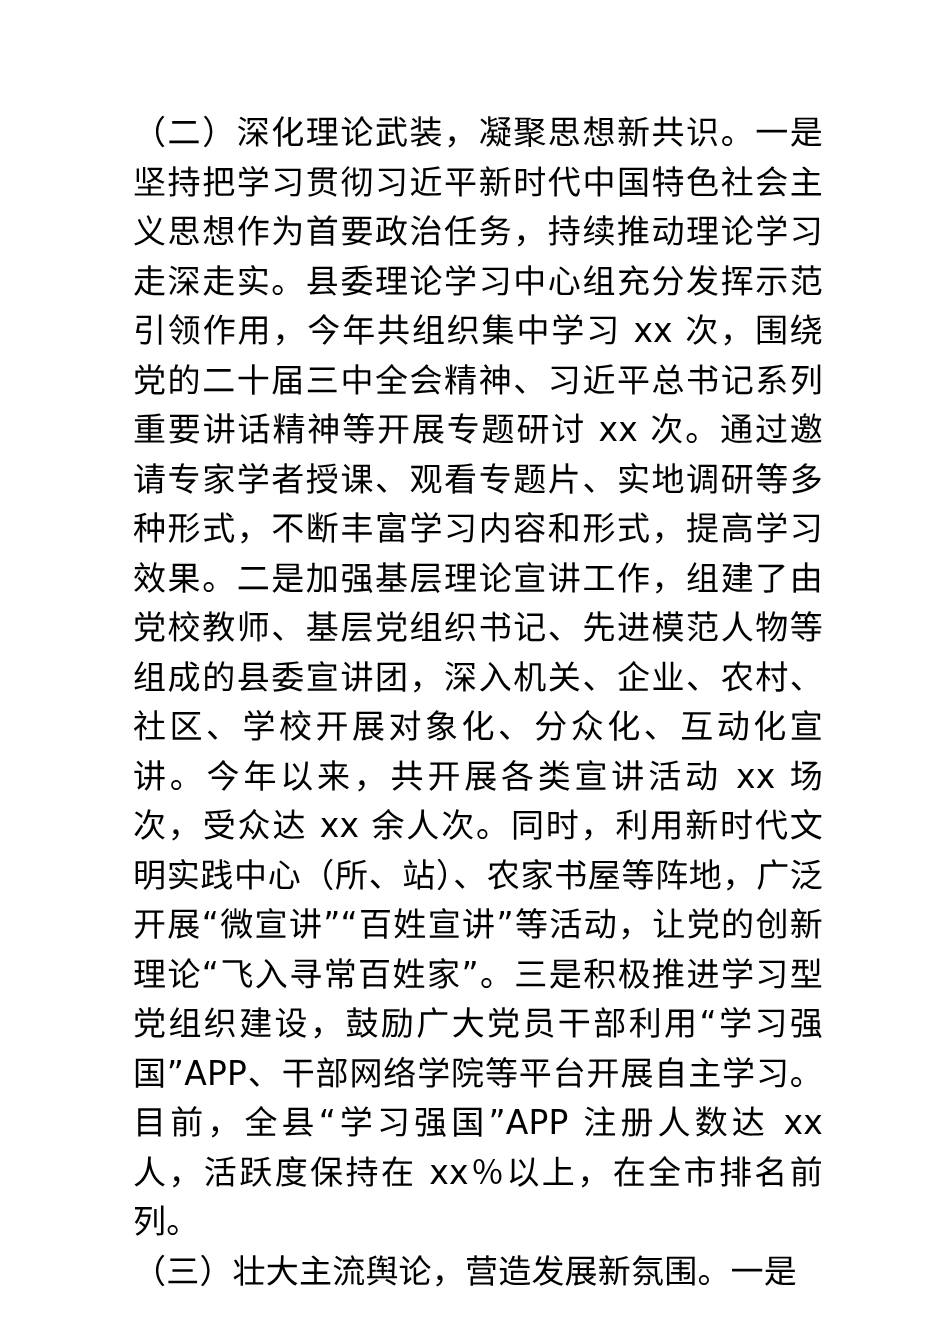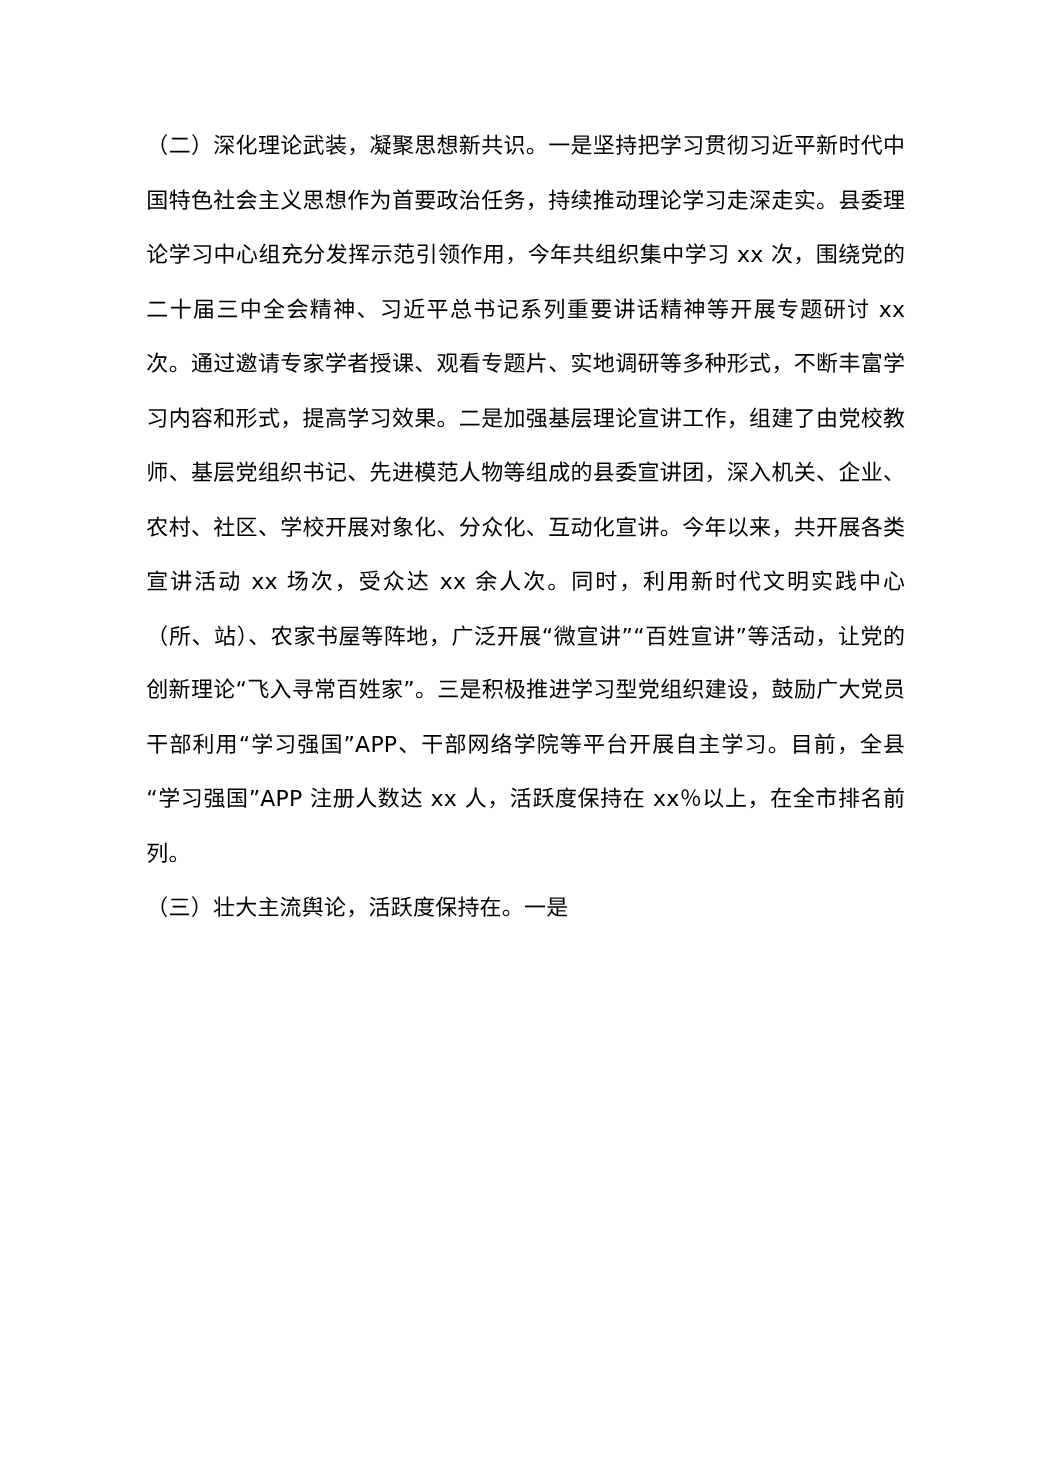--- a/index.html
+++ b/index.html
@@ -16,21 +16,21 @@
     overflow: hidden;
   }
   .doc-body {
     position: absolute;
     left: 133px;
     top: 108px;
     width: 690px;
   }
   .para {
     font-family: "DejaVu Sans", "Liberation Sans", sans-serif;
-    font-size: 20px;
+    font-size: 33px;
     line-height: 49.5px;
     color: #000000;
     text-align: justify;
     text-justify: inter-ideograph;
     margin: 0;
     letter-spacing: 0.2px;
     font-weight: 500;
     text-indent: 0;
   }
   .para + .para {
@@ -42,15 +42,15 @@
   .last-line-left {
     text-align: left;
   }
 </style>
 </head>
 <body>
 
 <div class="page">
   <div class="doc-body">
     <p class="para indent">（二）深化理论武装，凝聚思想新共识。一是坚持把学习贯彻习近平新时代中国特色社会主义思想作为首要政治任务，持续推动理论学习走深走实。县委理论学习中心组充分发挥示范引领作用，今年共组织集中学习 xx 次，围绕党的二十届三中全会精神、习近平总书记系列重要讲话精神等开展专题研讨 xx 次。通过邀请专家学者授课、观看专题片、实地调研等多种形式，不断丰富学习内容和形式，提高学习效果。二是加强基层理论宣讲工作，组建了由党校教师、基层党组织书记、先进模范人物等组成的县委宣讲团，深入机关、企业、农村、社区、学校开展对象化、分众化、互动化宣讲。今年以来，共开展各类宣讲活动 xx 场次，受众达 xx 余人次。同时，利用新时代文明实践中心（所、站）、农家书屋等阵地，广泛开展“微宣讲”“百姓宣讲”等活动，让党的创新理论“飞入寻常百姓家”。三是积极推进学习型党组织建设，鼓励广大党员干部利用“学习强国”APP、干部网络学院等平台开展自主学习。目前，全县“学习强国”APP 注册人数达 xx 人，活跃度保持在 xx％以上，在全市排名前列。</p>
-    <p class="para indent last-line-left">（三）壮大主流舆论，活跃度保持在。一是</p>
+    <p class="para indent last-line-left">（三）壮大主流舆论，营造发展新氛围。一是</p>
   </div>
 </div>
 
 </body></html>

